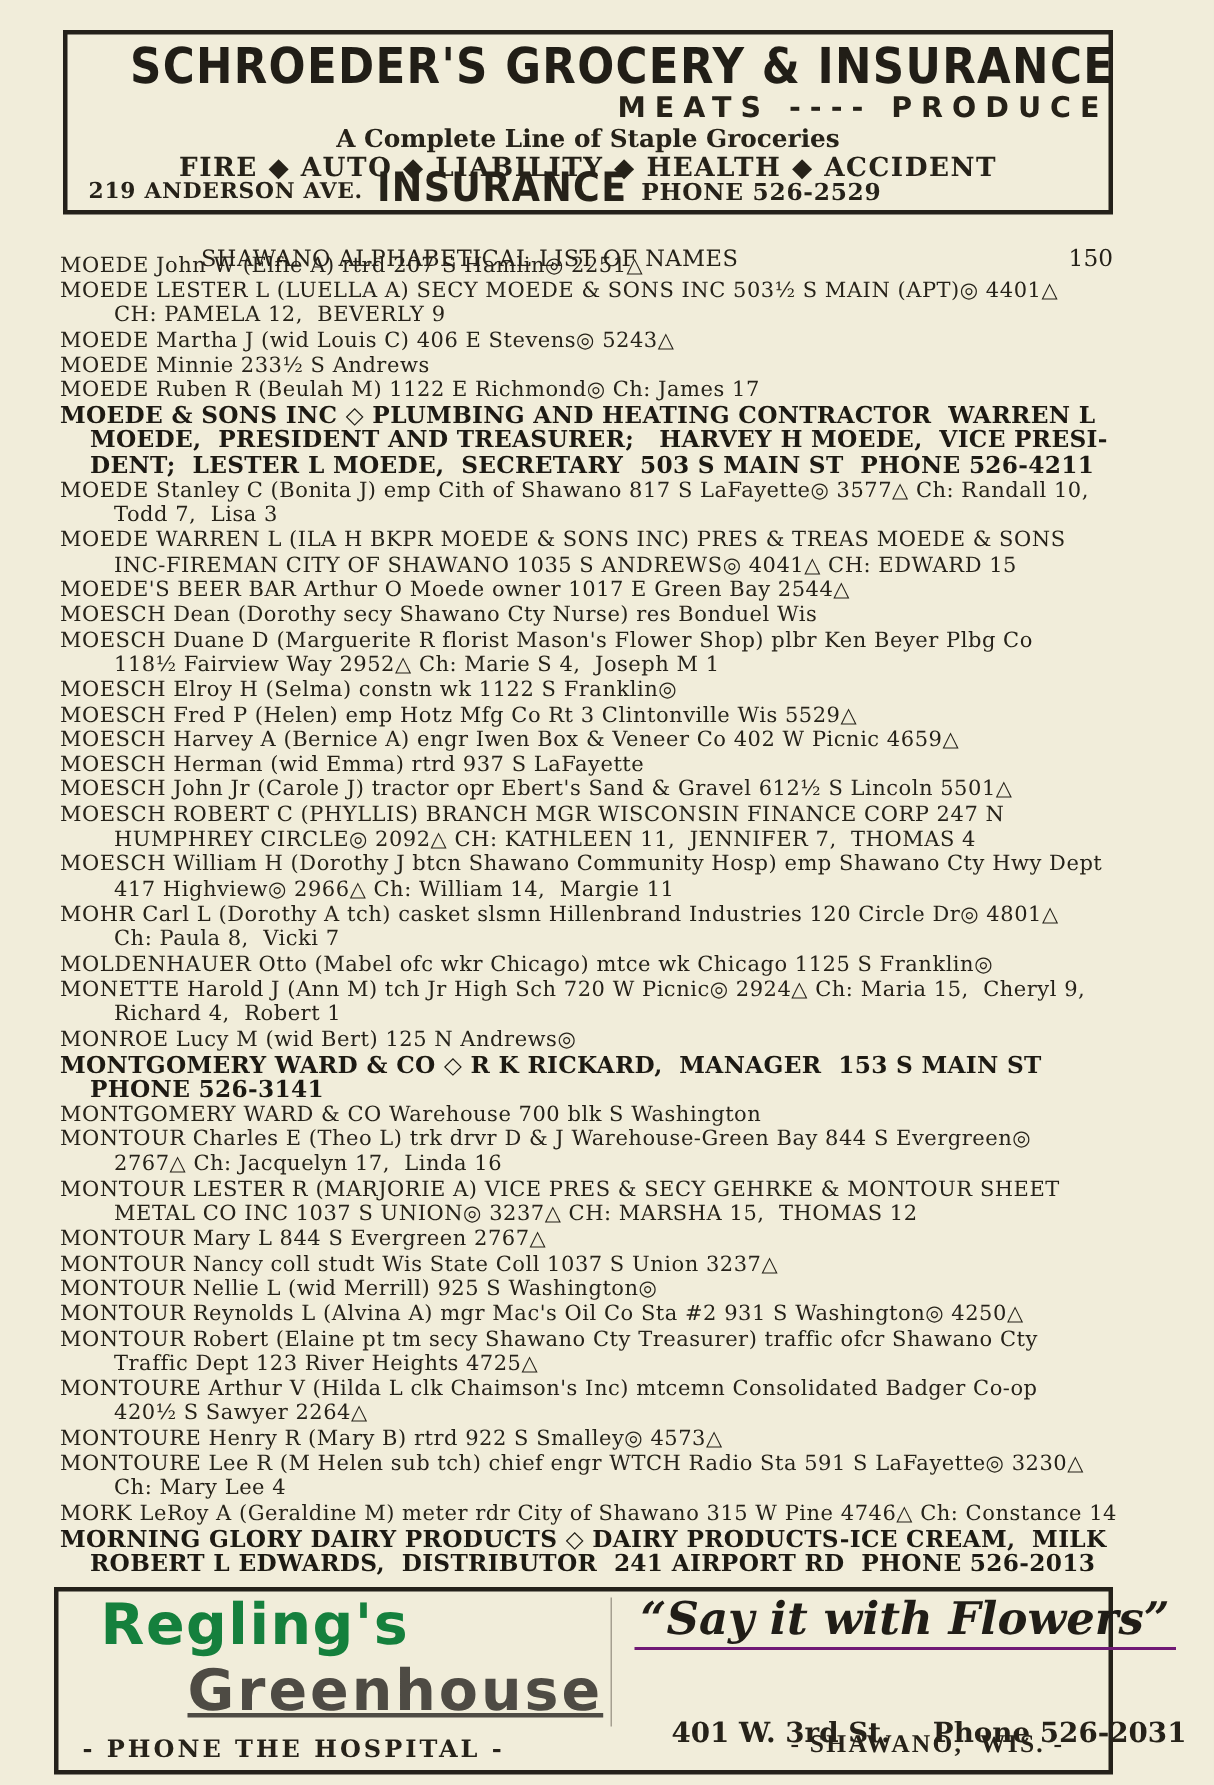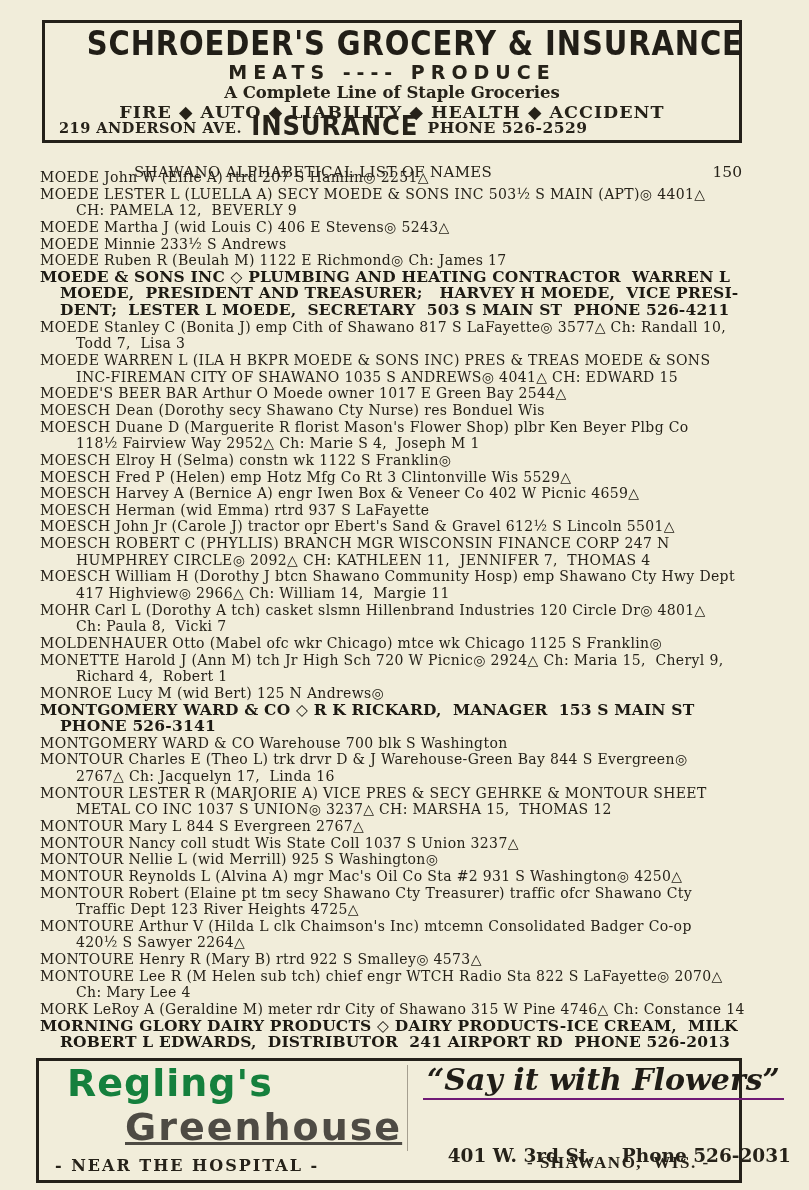--- a/index.html
+++ b/index.html
@@ -7,21 +7,21 @@
   .page{position:relative;width:809px;height:1190px;background:#f1edda;
         font-family:"DejaVu Serif",serif;color:#262219;overflow:hidden;}
 
   
   .ad-box{position:absolute;left:42px;top:20px;width:694px;height:117px;
           border:3px solid #24211a;text-align:center;}
   .ad-title{margin-top:4px;line-height:33px;font-family:"DejaVu Sans",sans-serif;
             font-weight:bold;font-size:33px;letter-spacing:1px;color:#211e17;
             transform:scaleX(.88);transform-origin:50% 50%;white-space:pre;}
   .ad-sub{margin-top:2px;line-height:20px;font-family:"DejaVu Sans",sans-serif;
-          font-weight:bold;font-size:19px;letter-spacing:6px;white-space:pre;}
+          font-weight:bold;font-size:19px;letter-spacing:6px;white-space:pre;text-align:right;}
   .ad-tag{margin-top:2px;line-height:17px;font-weight:bold;font-size:16.5px;white-space:pre;}
   .ad-services{margin-top:2px;line-height:18px;font-weight:bold;font-size:17.5px;
                letter-spacing:1px;white-space:pre;}
   .ad-bottom{position:absolute;left:14px;right:14px;bottom:1px;display:flex;
              align-items:flex-end;}
   .ad-addr{font-weight:bold;font-size:14.5px;letter-spacing:.5px;line-height:22px;white-space:pre;}
   .ad-ins{font-family:"DejaVu Sans",sans-serif;font-weight:bold;font-size:27px;
           letter-spacing:1px;line-height:27px;transform:scaleX(.9);white-space:pre;}
   .ad-phone{font-weight:bold;font-size:15.5px;letter-spacing:.5px;line-height:22px;white-space:pre;}
 
@@ -124,31 +124,31 @@
       <div class="dline i1">METAL CO INC 1037 S UNION◎ 3237△ CH: MARSHA 15,  THOMAS 12</div>
       <div class="dline">MONTOUR Mary L 844 S Evergreen 2767△</div>
       <div class="dline">MONTOUR Nancy coll studt Wis State Coll 1037 S Union 3237△</div>
       <div class="dline">MONTOUR Nellie L (wid Merrill) 925 S Washington◎</div>
       <div class="dline">MONTOUR Reynolds L (Alvina A) mgr Mac's Oil Co Sta #2 931 S Washington◎ 4250△</div>
       <div class="dline">MONTOUR Robert (Elaine pt tm secy Shawano Cty Treasurer) traffic ofcr Shawano Cty</div>
       <div class="dline i1">Traffic Dept 123 River Heights 4725△</div>
       <div class="dline">MONTOURE Arthur V (Hilda L clk Chaimson's Inc) mtcemn Consolidated Badger Co-op</div>
       <div class="dline i1">420½ S Sawyer 2264△</div>
       <div class="dline">MONTOURE Henry R (Mary B) rtrd 922 S Smalley◎ 4573△</div>
-      <div class="dline">MONTOURE Lee R (M Helen sub tch) chief engr WTCH Radio Sta 822 S LaFayette◎ 2070△</div>
+      <div class="dline">MONTOURE Lee R (M Helen sub tch) chief engr WTCH Radio Sta 591 S LaFayette◎ 3230△</div>
       <div class="dline i1">Ch: Mary Lee 4</div>
       <div class="dline">MORK LeRoy A (Geraldine M) meter rdr City of Shawano 315 W Pine 4746△ Ch: Constance 14</div>
       <div class="dline b">MORNING GLORY DAIRY PRODUCTS ◇ DAIRY PRODUCTS-ICE CREAM,  MILK</div>
       <div class="dline b i2">ROBERT L EDWARDS,  DISTRIBUTOR  241 AIRPORT RD  PHONE 526-2013</div>
     </div>
 
   <div class="bot-box">
     <div class="reg1">Regling's</div>
     <div class="reg2">Greenhouse</div>
-    <div class="reg-note">- NEAR THE HOSPITAL -</div>
+    <div class="reg-note">- PHONE THE HOSPITAL -</div>
     <div class="bot-divider"></div>
     <div class="flw-slogan">“Say it with Flowers”</div>
     <div class="flw-line">
       <span>401 W. 3rd St.</span><span class="flw-phone">Phone 526-2031</span>
     </div>
     <div class="flw-city">- SHAWANO,  WIS. -</div>
   </div>
 
 </div>
 

